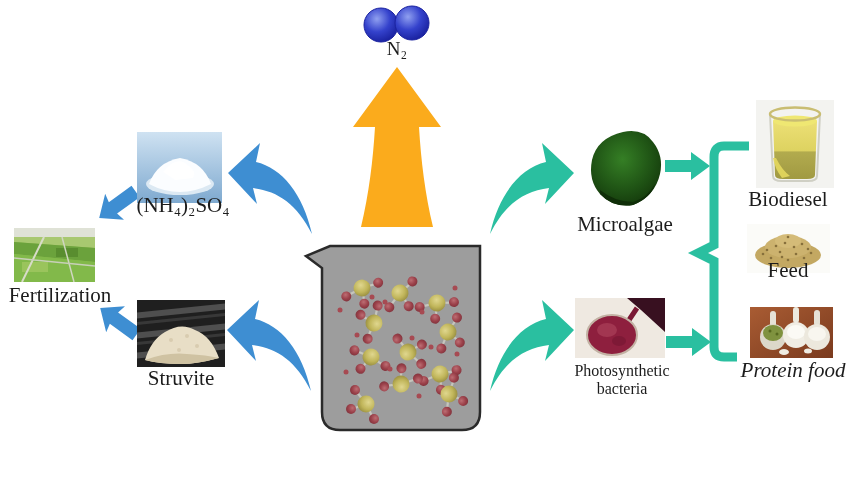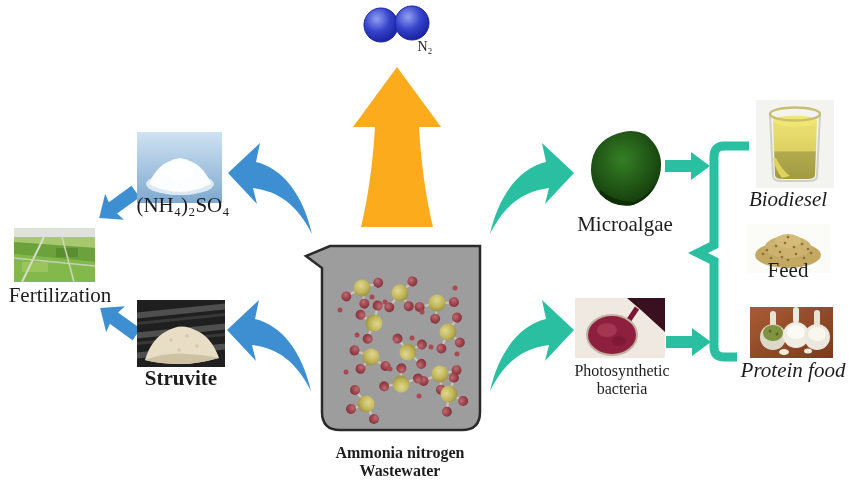--- a/index.html
+++ b/index.html
@@ -3,21 +3,21 @@
 <meta charset="utf-8">
 <style>
   html,body{margin:0;padding:0;background:#fff;}
   .canvas{position:relative;width:850px;height:491px;background:#ffffff;overflow:hidden;
           font-family:"Liberation Serif","DejaVu Serif",serif;color:var(--text,#1c1c1c);}
   .layer{position:absolute;left:0;top:0;}
   .img{position:absolute;}
   .img svg{display:block;}
   .label{position:absolute;text-align:center;white-space:nowrap;transform:translateX(-50%);
          line-height:1.1;color:var(--text,#1c1c1c);}
-  .sz19{font-size:14px;margin-left:28px;}
+  .sz19{font-size:19px;}
   .sz20{font-size:16px;}
   .sz21{font-size:21px;}
   .bold{font-weight:bold;}
   .blue-fill{fill:var(--blue-arrow,#3e8ed2);}
   .teal-fill{fill:var(--teal-arrow,#2abfa0);}
   .orange-fill{fill:var(--orange-arrow,#fbab1c);}
   .teal-stroke{stroke:var(--teal-arrow,#2abfa0);}
   .beaker-body{fill:var(--beaker-gray,#9d9d9d);stroke:#2a2a2a;stroke-width:2.5;}
   .bond{stroke:#c9c9c0;stroke-width:2.2;}
   .atom-red{fill:url(#gRed);}
@@ -258,33 +258,29 @@
   </div>
 
   <div class="label sz19" style="left:397px;top:39px;">N₂</div>
 
   <div class="label sz21" style="left:183px;top:194px;">
     <div>(NH₄)₂SO₄</div>
   </div>
 
   <div class="label sz21" style="left:60px;top:284px;">Fertilization</div>
 
-  <div class="label sz21" style="left:181px;top:367px;font-weight:bold;">Struvite</div>
+  <div class="label sz21" style="left:181px;top:367px;">Struvite</div>
 
   <div class="label sz21" style="left:625px;top:213px;font-family:Liberation Serif, serif;">Microalgae</div>
 
   <div class="label sz20" style="left:622px;top:362px;">
     <div>Photosynthetic</div>
     <div>bacteria</div>
   </div>
 
-  <div class="label sz21" style="left:788px;top:188px;font-style:italic;">Biodiesel</div>
+  <div class="label sz21" style="left:788px;top:188px;">Biodiesel</div>
 
   <div class="label sz21" style="left:788px;top:259px;">Feed</div>
 
   <div class="label sz21" style="left:793px;top:359px;font-style:italic;">Protein food</div>
 
-  <div class="label sz20 bold" style="left:400px;top:444px;">
-    <div>Ammonia nitrogen</div>
-    <div>Wastewater</div>
-  </div>
 
 </div>
 
 </body></html>

